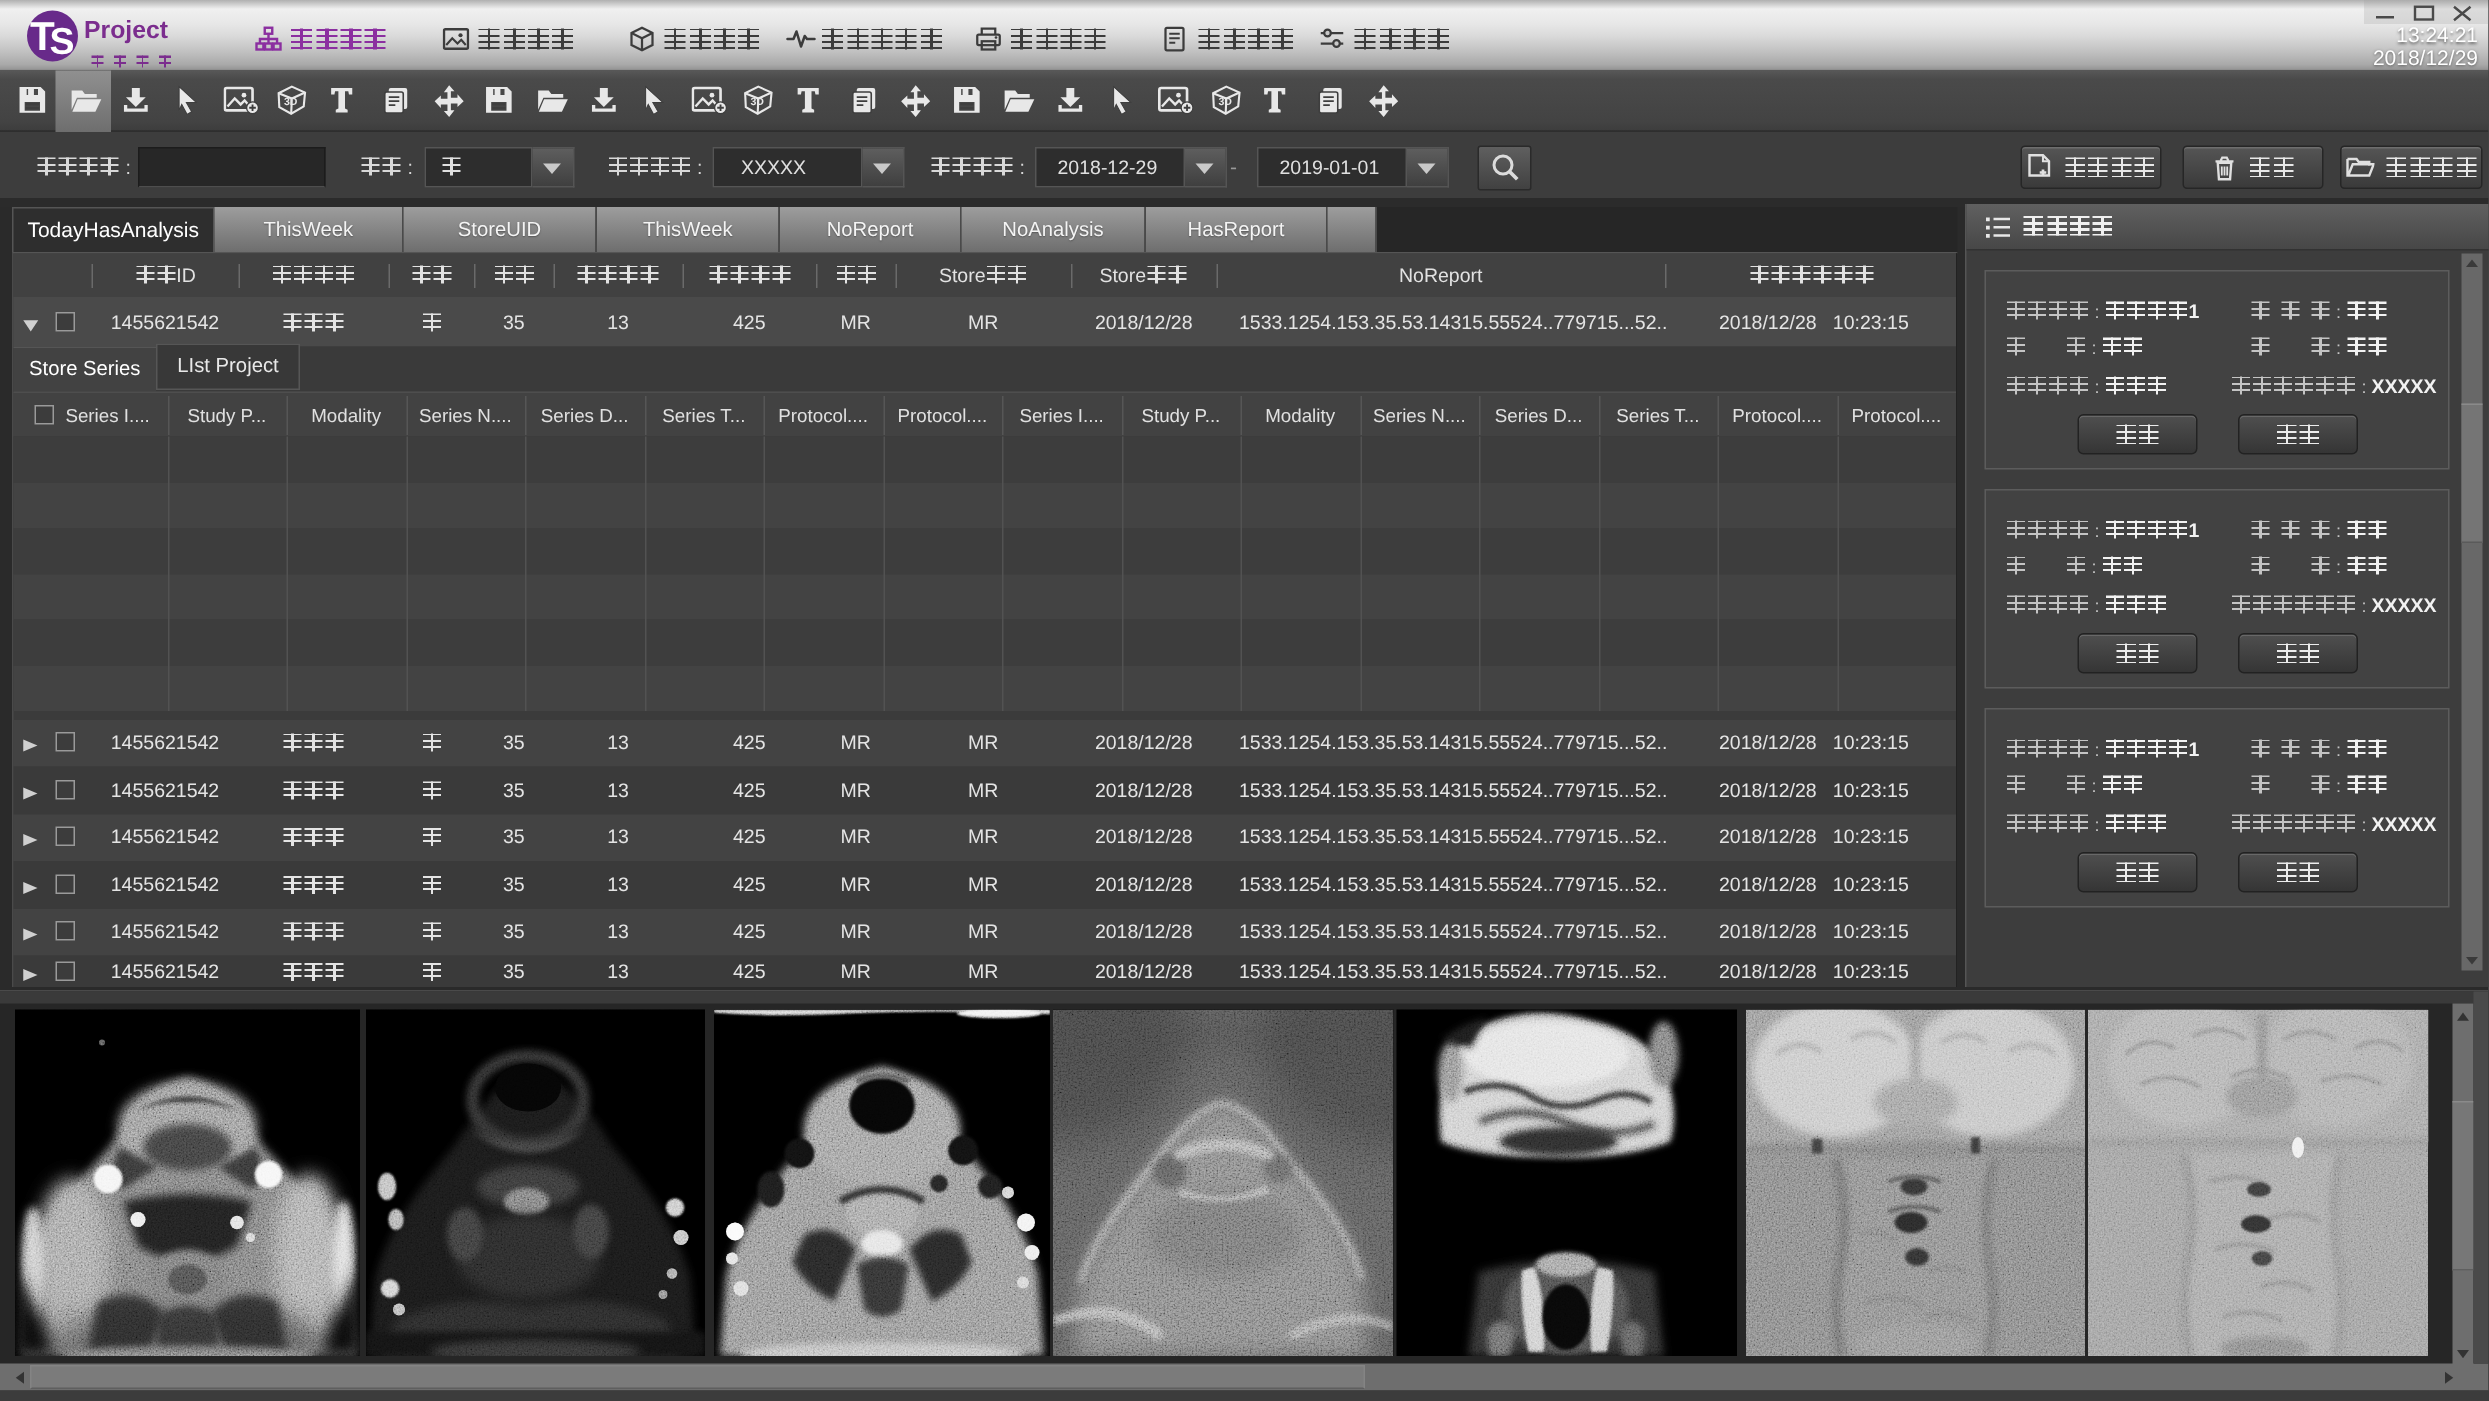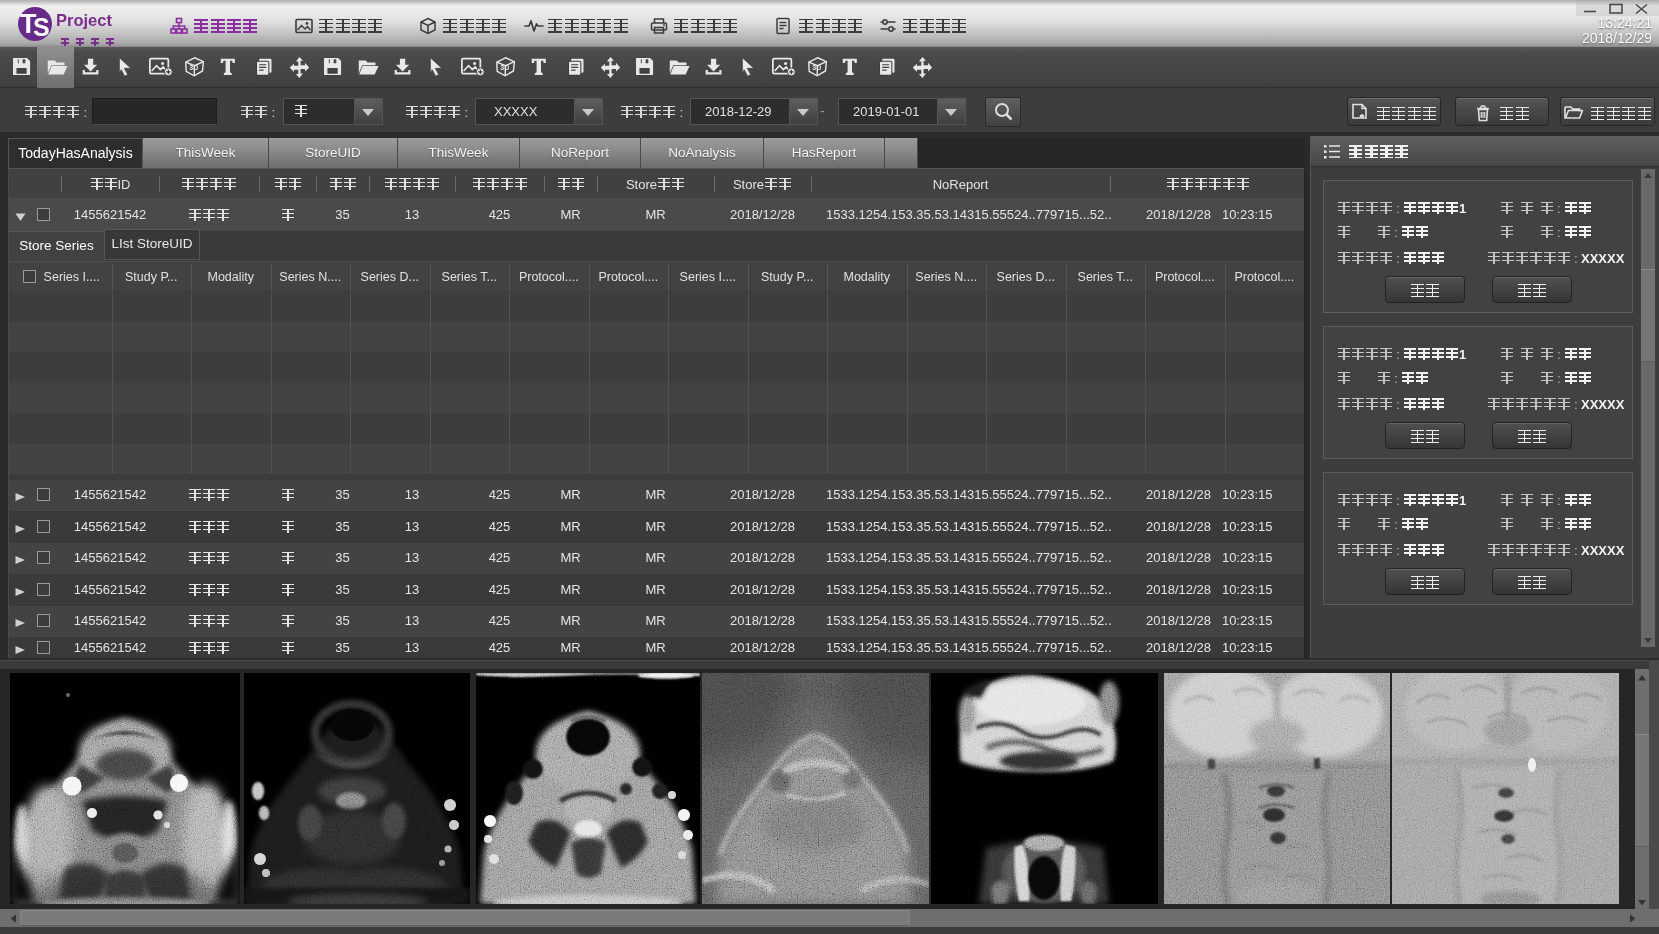--- a/index.html
+++ b/index.html
@@ -298,21 +298,21 @@
       <div class="abs" style="left:360px;top:8.5px;width:86px;text-align:center;">13</div>
       <div class="abs" style="left:446px;top:8.5px;width:89px;text-align:center;">425</div>
       <div class="abs" style="left:535px;top:8.5px;width:53px;text-align:center;">MR</div>
       <div class="abs" style="left:588px;top:8.5px;width:117px;text-align:center;">MR</div>
       <div class="abs" style="left:705px;top:8.5px;width:97px;text-align:center;">2018/12/28</div>
       <div class="abs" style="left:817px;top:8.5px;width:299px;">1533.1254.153.35.53.14315.55524..779715...52..</div>
       <div class="abs" style="left:1137px;top:8.5px;">2018/12/28&nbsp;&nbsp;&nbsp;10:23:15</div>
     </div>
 <div class="abs" style="left:0;top:62px;width:1295px;height:30px;background:#3a3a3a;">
 <div class="abs" style="left:0;top:0;width:95px;height:30px;background:#424242;border-top:1px solid #555;color:#fff;text-align:center;line-height:28px;font-size:13.5px;">Store Series</div>
-<div class="abs" style="left:95px;top:-2px;width:96px;height:31px;background:#383838;border:1px solid #565656;color:#e8e8e8;text-align:center;line-height:28px;font-size:13.5px;">LIst StoreUID</div>
+<div class="abs" style="left:95px;top:-2px;width:96px;height:31px;background:#383838;border:1px solid #565656;color:#e8e8e8;text-align:center;line-height:28px;font-size:13.5px;">LIst Project</div>
 </div>
 <div class="abs" style="left:0;top:92px;width:1295px;height:30px;background:#424242;border-top:1px solid #4e4e4e;">
 <div class="abs" style="left:14px;top:8px;width:13px;height:13px;border:1px solid #9a9a9a;background:#3c3c3c;"></div>
 <div class="abs" style="left:23px;top:8px;width:79.5px;text-align:center;color:#e0e0e0;font-size:12.5px;white-space:nowrap;overflow:hidden;">Series I....</div>
 <div class="abs" style="left:102.5px;top:8px;width:79.5px;text-align:center;color:#e0e0e0;font-size:12.5px;white-space:nowrap;overflow:hidden;">Study P...</div>
 <div class="abs" style="left:182.0px;top:8px;width:79.5px;text-align:center;color:#e0e0e0;font-size:12.5px;white-space:nowrap;overflow:hidden;">Modality</div>
 <div class="abs" style="left:261.5px;top:8px;width:79.5px;text-align:center;color:#e0e0e0;font-size:12.5px;white-space:nowrap;overflow:hidden;">Series N....</div>
 <div class="abs" style="left:341.0px;top:8px;width:79.5px;text-align:center;color:#e0e0e0;font-size:12.5px;white-space:nowrap;overflow:hidden;">Series D...</div>
 <div class="abs" style="left:420.5px;top:8px;width:79.5px;text-align:center;color:#e0e0e0;font-size:12.5px;white-space:nowrap;overflow:hidden;">Series T...</div>
 <div class="abs" style="left:500.0px;top:8px;width:79.5px;text-align:center;color:#e0e0e0;font-size:12.5px;white-space:nowrap;overflow:hidden;">Protocol....</div>

